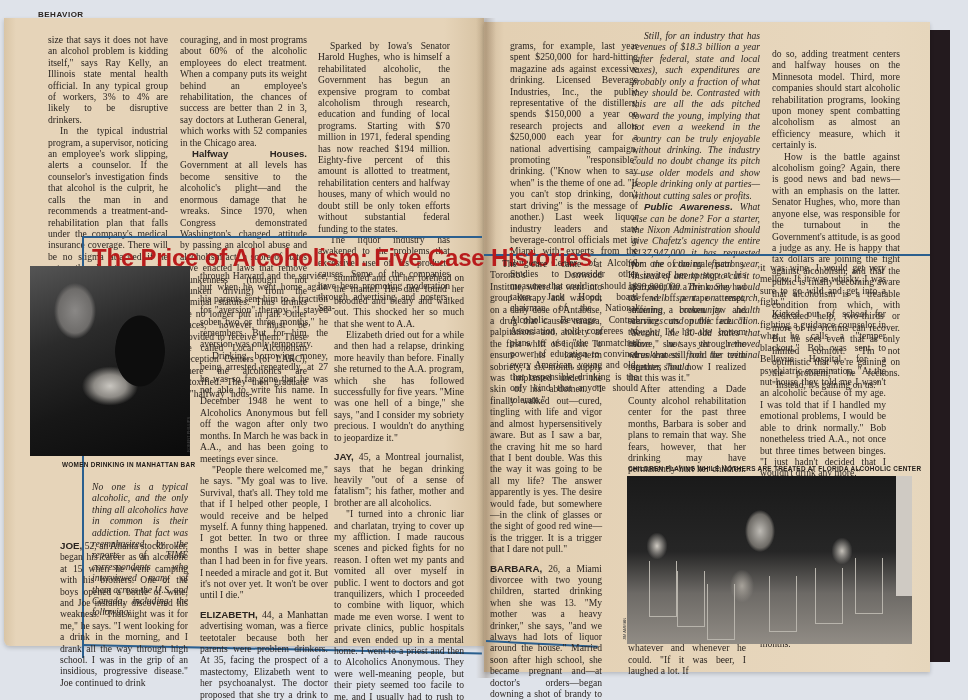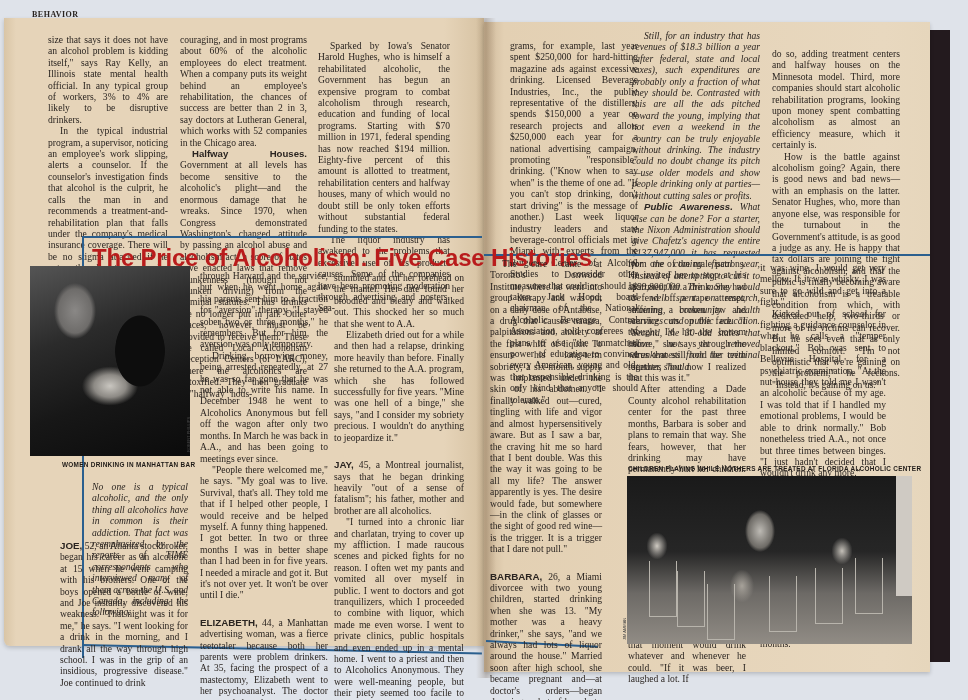--- a/index.html
+++ b/index.html
@@ -24,24 +24,24 @@
     background:linear-gradient(to right,#cdb799 0,#e3d0b3 20px,#e8d8bf 400px,#e6d6bc 446px);
   }
   .col {
     position:absolute; font-size:9.6px; line-height:11.4px; color:#2a2420;
     text-align:justify; hyphens:auto;
   }
   .col p { margin:0; text-indent:12px; }
   .col p.noind { text-indent:0; }
   .col b.sub { font-family:"Liberation Sans", sans-serif; font-weight:bold; font-size:9.6px;margin-top:22px; }
   .col b.name { font-family:"Liberation Sans", sans-serif; font-weight:bold; font-size:9.8px; text-indent:0; }
-  .col p.case { margin-top:16px; text-indent:0; }
+  .col p.case { margin-top:8px; text-indent:0; }
   .section-label {
-    position:absolute; left:32px; top:10px;
-    font-family:Liberation Serif, serif; font-weight:bold; font-size:8px; letter-spacing:0.5px;
+    position:absolute; left:38px; top:10px;
+    font-family:Liberation Sans, sans-serif; font-weight:bold; font-size:8px; letter-spacing:0.5px;
     color:#2a2420;
   }
   
   .box-left {
     position:absolute; left:82px; top:236px; width:398px; height:420px;
     border-left:2px solid #2b5f8e; border-top:2px solid #2b5f8e;
   }
   .box-bottom-left {
     position:absolute; left:82px; top:644px; width:400px; height:0;
     border-top:2px solid #2b5f8e; transform:rotate(1.2deg); transform-origin:left;

